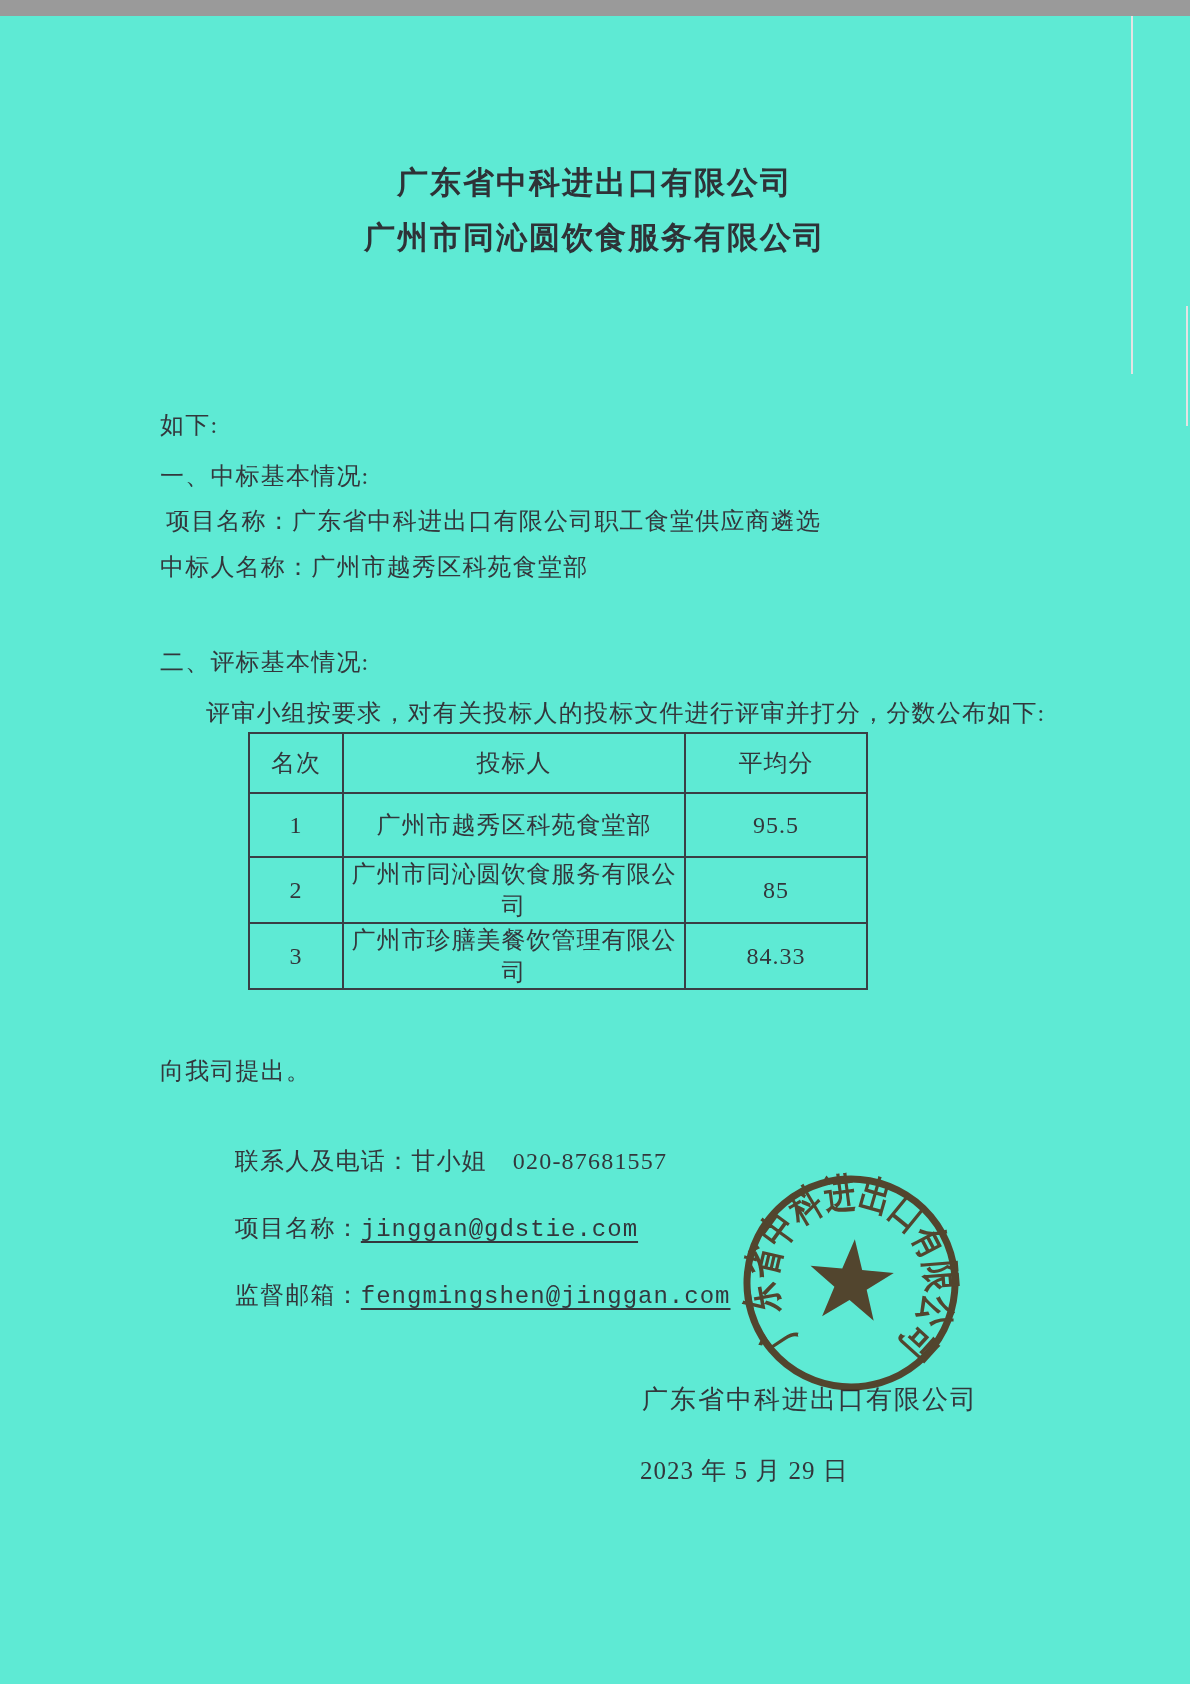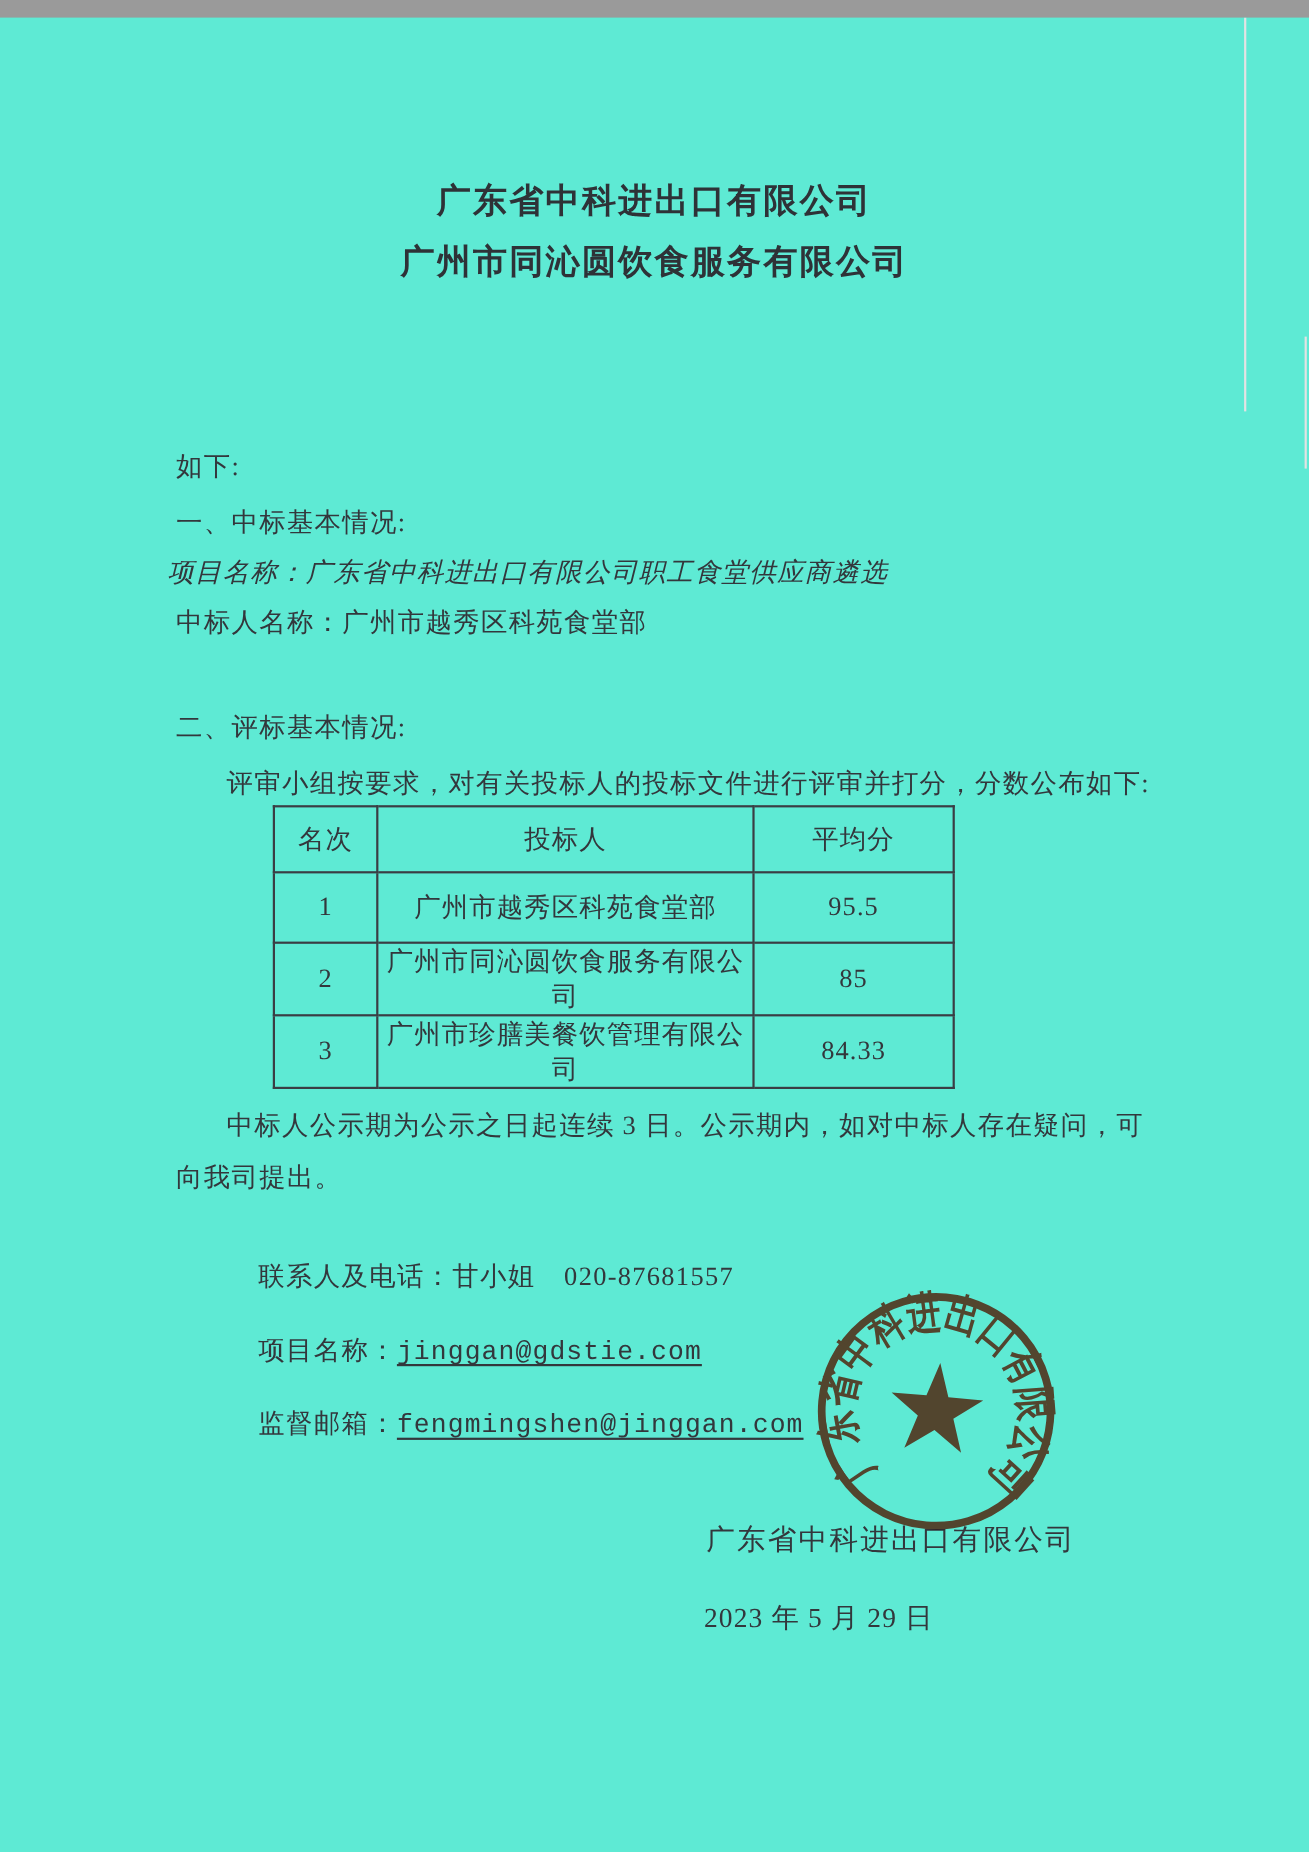--- a/index.html
+++ b/index.html
@@ -90,21 +90,21 @@
 
   <div class="scan-artifact" style="left:1131px; top:0; width:2px; height:358px;"></div>
   <div class="scan-artifact" style="left:1186px; top:290px; width:2px; height:120px;"></div>
 
   <div class="abs title" style="top:146px;">广东省中科进出口有限公司</div>
   <div class="abs title" style="top:201px;">广州市同沁圆饮食服务有限公司</div>
 
   <div class="abs bodyline" style="left:160px; top:394px;">如下:</div>
 
   <div class="abs bodyline" style="left:160px; top:445px;">一、中标基本情况:</div>
-  <div class="abs bodyline" style="left:152px; top:490px;font-style:italic;">项目名称：广东省中科进出口有限公司职工食堂供应商遴选</div>
+  <div class="abs bodyline" style="left:166px; top:490px;">项目名称：广东省中科进出口有限公司职工食堂供应商遴选</div>
   <div class="abs bodyline" style="left:160px; top:536px;">中标人名称：广州市越秀区科苑食堂部</div>
 
   <div class="abs bodyline" style="left:160px; top:631px;">二、评标基本情况:</div>
   <div class="abs bodyline" style="left:206px; top:682px;">评审小组按要求，对有关投标人的投标文件进行评审并打分，分数公布如下:</div>
 
   <table class="doc-table">
     <tbody>
         <tr class="hrow">
       <th class="col-rank">名次</th>
       <th class="col-bidder">投标人</th>
@@ -121,21 +121,20 @@
       <td>85</td>
     </tr>
     <tr class="drow">
       <td>3</td>
       <td>广州市珍膳美餐饮管理有限公司</td>
       <td>84.33</td>
     </tr>
   </tbody>
     </table>
 
-  <div class="abs bodyline" style="left:206px; top:993px;">中标人公示期为公示之日起连续 3 日。公示期内，如对中标人存在疑问，可</div>
   <div class="abs bodyline" style="left:160px; top:1040px;">向我司提出。</div>
 
   <div class="abs bodyline" style="left:206px; top:1100px;">
     <span>联系人及电话：</span><span>甘小姐</span><span class="phone">020-87681557</span>
   </div>
 
   <div class="abs bodyline" style="left:206px; top:1167px;">
     <span>项目名称：</span><span class="mono">jinggan@gdstie.com</span>
   </div>
 

